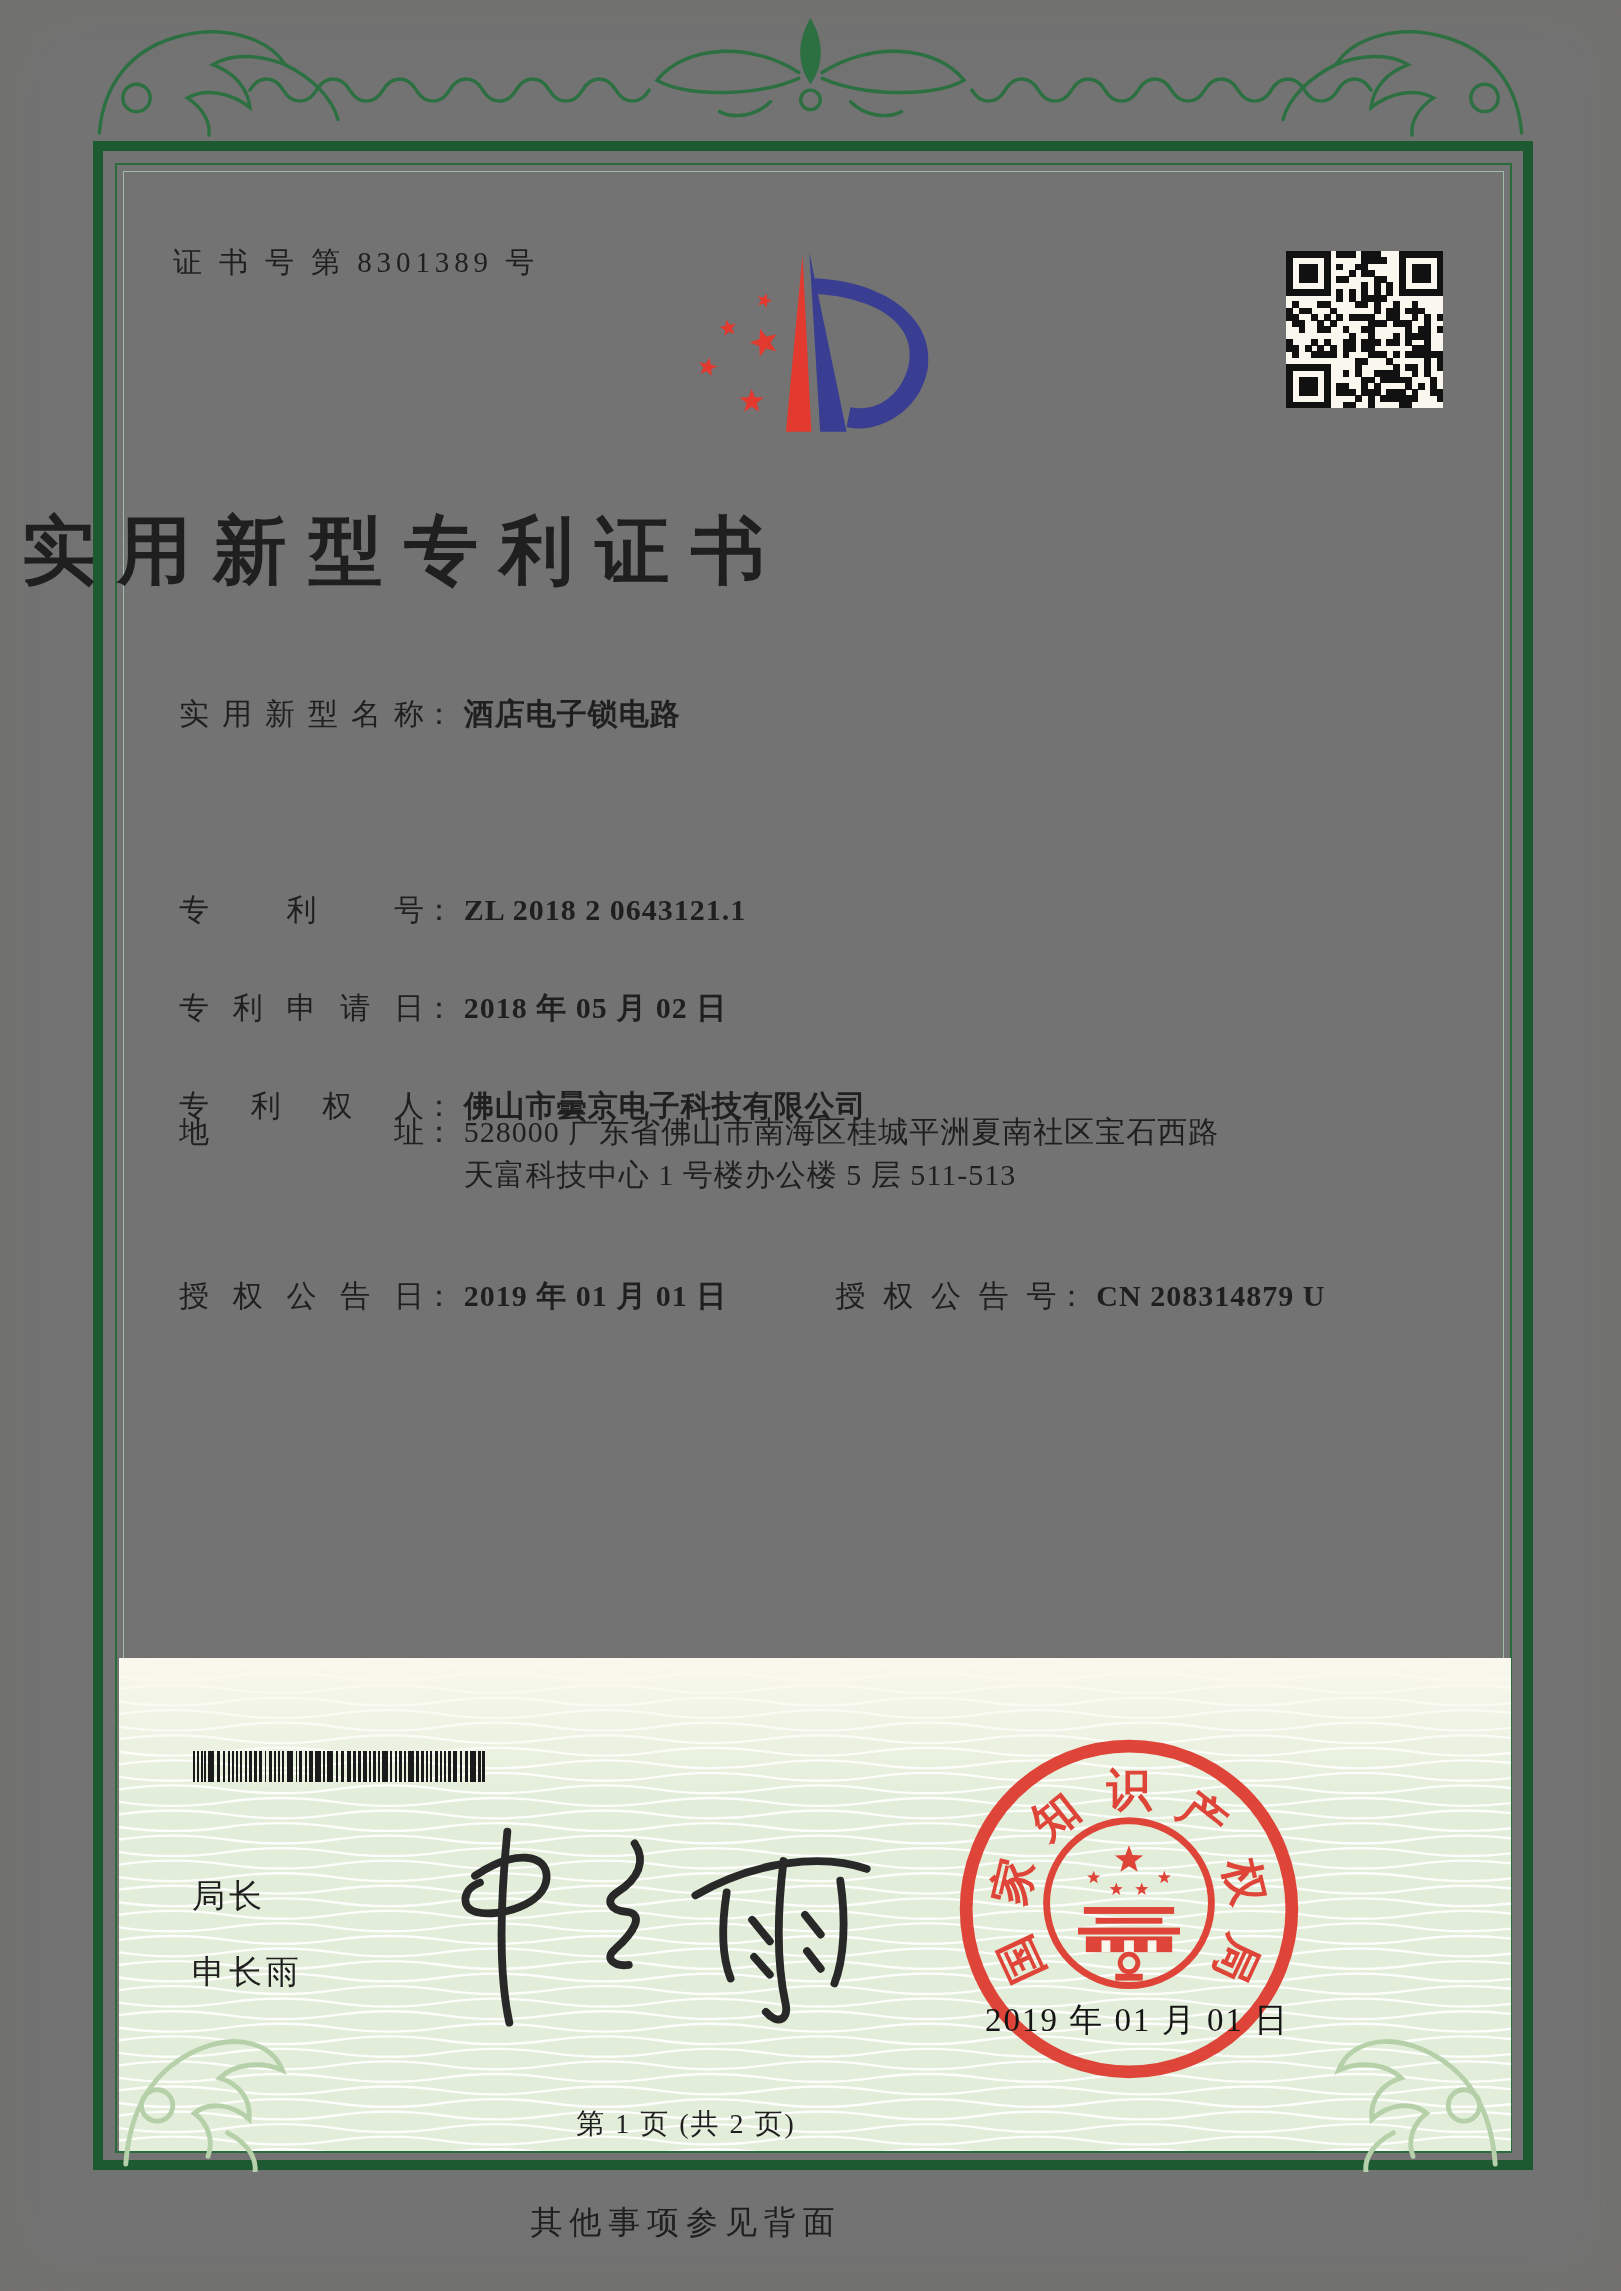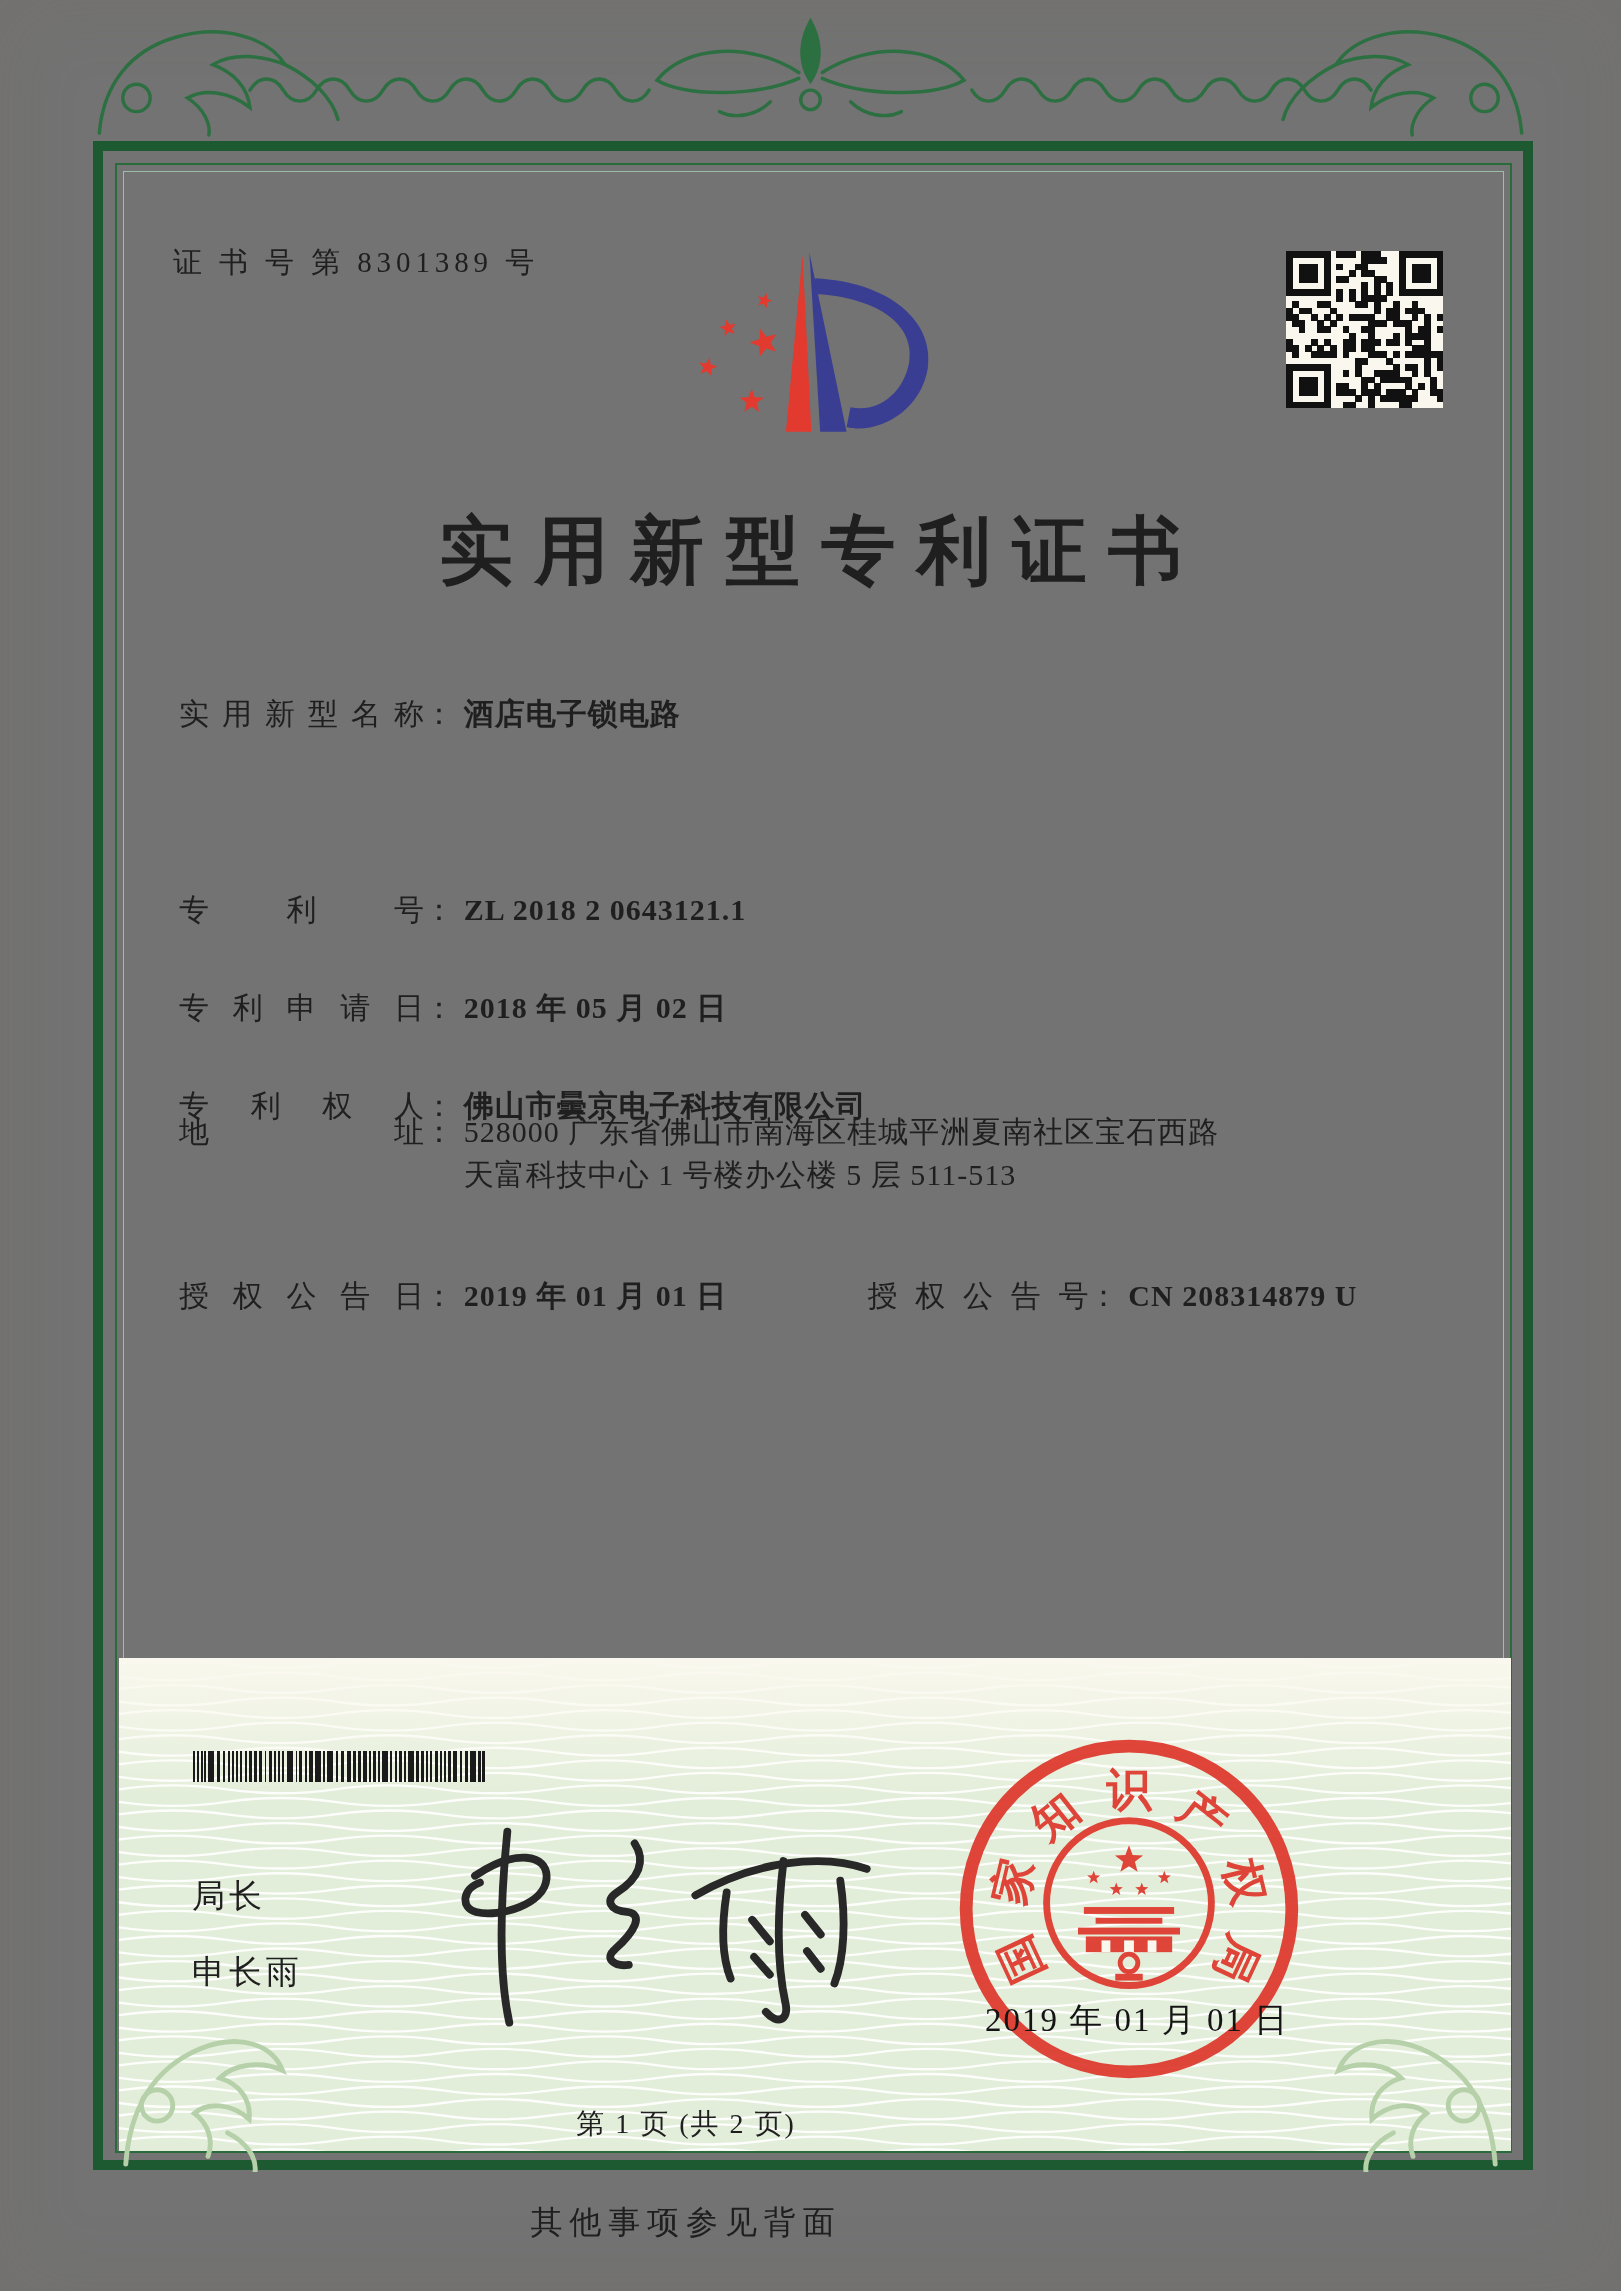--- a/index.html
+++ b/index.html
@@ -9,27 +9,27 @@
     font-family:"Liberation Serif","DejaVu Serif",serif;color:#1f1f1f;
     box-shadow:inset 0 0 78px rgba(110,105,88,.18);
   }
   .abs{position:absolute;}
   
   .frame-outer{left:93px;top:141px;width:1440px;height:2029px;border:10.8px solid #1d5a31;box-sizing:border-box;}
   .frame-mid{left:115px;top:163px;width:1397px;height:1990px;border:2.9px solid #2a6b3c;box-sizing:border-box;}
   .frame-thin{left:123px;top:171px;width:1381px;height:1974px;border:1px solid #9dbda6;box-sizing:border-box;}
   
   .cert-no{left:173px;top:243px;font-size:29px;letter-spacing:4.9px;}
-  .title{left:0;top:502px;width:1621px;text-align:center;font-size:74px;font-weight:700;letter-spacing:21.6px;text-indent:21.6px;}
+  .title{left:0;top:502px;width:1621px;text-align:left;font-size:74px;font-weight:700;letter-spacing:21.6px;text-indent:21.6px;}
   .qr{left:1286px;top:251px;}
   .logo{left:643px;top:194px;}
   
   .frow{left:179px;font-size:30px;line-height:43px;white-space:nowrap;}
   .flabel{display:inline-block;width:245px;text-align:justify;text-align-last:justify;vertical-align:top;}
-  .flabel2{display:inline-block;width:221px;text-align:justify;text-align-last:justify;vertical-align:top;margin-left:32px;}
+  .flabel2{display:inline-block;width:221px;text-align:justify;text-align-last:justify;vertical-align:top;}
   .fcolon{margin-right:9.8px;}
   .fval{letter-spacing:1px;font-weight:bold;}
   .addr-val{display:inline-block;width:970px;white-space:normal;line-height:43px;vertical-align:top;letter-spacing:1px;}
   .grant-left{display:inline-block;width:649px;}
   
   .body-text{left:164px;top:1345px;width:1309px;font-size:28px;line-height:47px;text-align:justify;}
   .body-text p{margin:0;text-indent:2em;}
   
   .barcode{left:191px;top:1751px;}
   .sig-title{left:192px;top:1874px;font-size:33px;letter-spacing:3.9px;}

